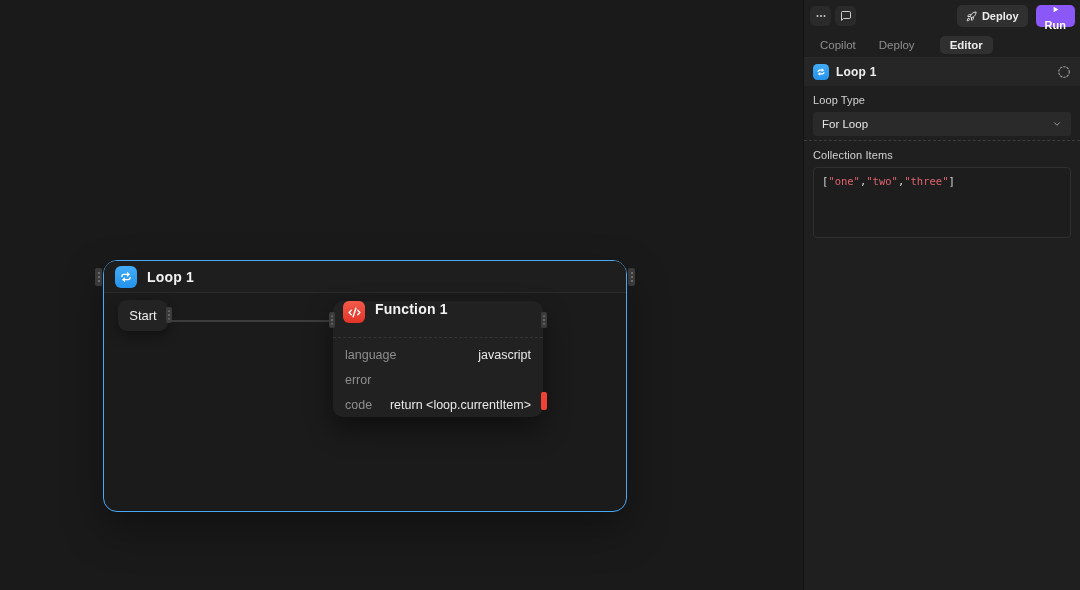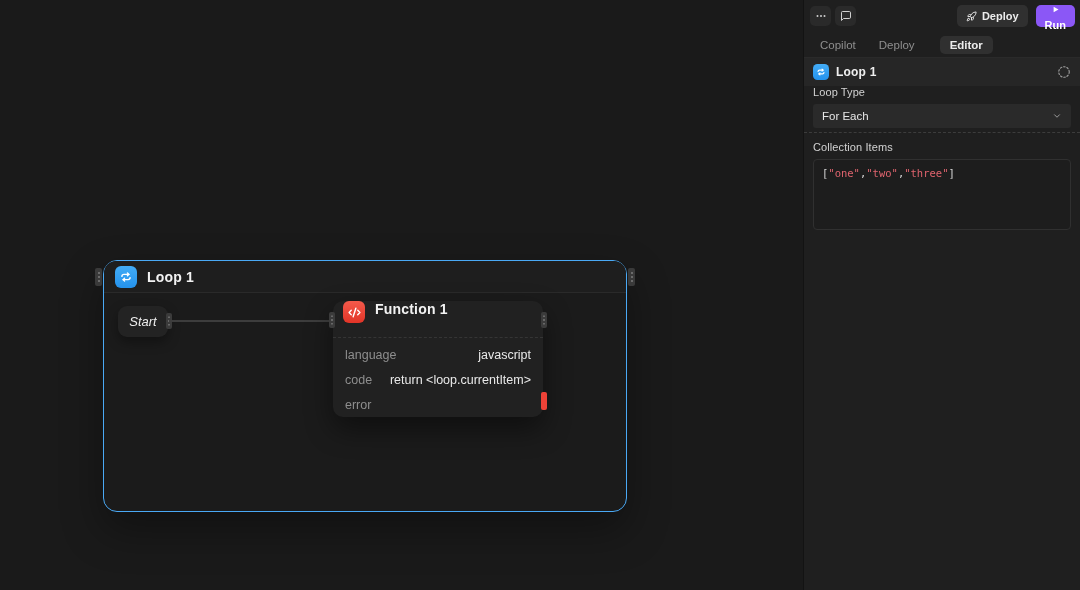--- a/index.html
+++ b/index.html
@@ -26,23 +26,23 @@
   .red-icon  { background:linear-gradient(180deg,#f45a4b,#e23427); }
   .node-icon svg { display:block; }
 
   .side-port { position:absolute; width:7px; height:18px; background:#3a3a3a; border-radius:2px; }
   .side-port::after { content:""; position:absolute; left:50%; top:50%; transform:translate(-50%,-50%);
     width:2px; height:10px;
     background:repeating-linear-gradient(to bottom,#6b6b6b 0 2px,transparent 2px 4px); }
   .loop-port-left  { left:-9px;  top:7px; }
   .loop-port-right { right:-9px; top:7px; }
 
-  .start-node { position:absolute; left:14px; top:45px; width:50px; height:31px;
+  .start-node { position:absolute; left:14px; top:39px; width:50px; height:31px;
     background:#232323; border-radius:9px; display:flex; align-items:center; justify-content:center;
-    box-shadow:0 5px 12px rgba(0,0,0,.35);font-style:italic; }
+    box-shadow:0 5px 12px rgba(0,0,0,.35); }
   .start-node span { font-size:13px; font-weight:500; color:#ededed; }
   .mini-port { position:absolute; width:6px; height:16px; background:#3b3b3b; border-radius:2px; }
   .mini-port::after { content:""; position:absolute; left:50%; top:50%; transform:translate(-50%,-50%);
     width:2px; height:9px;
     background:repeating-linear-gradient(to bottom,#686868 0 2px,transparent 2px 4px); }
   .start-out { right:-4px; top:7px; }
 
   .edge { position:absolute; left:65px; top:59px; width:166px; height:2px; background:#3d3d3d; }
 
   .function-node { position:absolute; left:229px; top:40px; width:210px; height:116px;
@@ -77,21 +77,21 @@
     border-bottom:1px solid #2a2a2a; }
   .tab { padding:3px 10px; border-radius:5px; font-size:11.5px; color:#8f8f8f; }
   .tab.active { background:#303030; color:#ececec; font-weight:600;margin-left:12px; }
 
   .node-header-row { height:28px; background:#262626; display:flex; align-items:center;
     gap:7px; padding:0 9px; }
   .nh-title { font-size:12px; font-weight:700; color:#efefef; letter-spacing:.2px; }
   .spinner { display:inline-flex; width:14px; height:14px; }
 
   .panel-content { padding:0 9px; }
-  .field-label { margin-top:0; font-size:11px; color:#d2d2d2; font-weight:500; letter-spacing:.1px; }
+  .field-label { margin-top:8px; font-size:11px; color:#d2d2d2; font-weight:500; letter-spacing:.1px; }
   .select { margin-top:6px; height:24px; background:#2a2a2a; border-radius:3px;
     display:flex; align-items:center; justify-content:space-between; padding:0 9px; }
   .select .sel-value { font-size:11.5px; color:#e6e6e6; }
   .dashed-sep { margin:4px -9px 0 -9px; border-top:1px dashed #3c3c3c; height:0; }
   .field-label.second { margin-top:8px; }
   .code-box { margin-top:6px; height:71px; background:#1d1d1d; border:1px solid #303030;
     border-radius:4px; padding:6px 8px; font-family:"DejaVu Sans Mono",monospace;
     font-size:10.5px; line-height:14px; white-space:pre; }
   .tok.p { color:#d6d6d6; }
   .tok.s { color:#e0646e; }
@@ -140,26 +140,26 @@
           </span>
           <span class="fn-title">Function 1</span>
         </div>
 
         <div class="fn-rows">
           <div class="fn-row">
             <span class="fn-label">language</span>
             <span class="fn-value">javascript</span>
           </div>
           <div class="fn-row">
+            <span class="fn-label">error</span>
+            <span class="fn-value"></span>
+          </div>
+          <div class="fn-row">
             <span class="fn-label">code</span>
             <span class="fn-value">return &lt;loop.currentItem&gt;</span>
-          </div>
-          <div class="fn-row">
-            <span class="fn-label">error</span>
-            <span class="fn-value"></span>
           </div>
         </div>
 
         <div class="error-port"></div>
       </div>
     </div>
   </div>
 
   <div class="v-divider"></div>
 
@@ -221,21 +221,21 @@
         <svg width="14" height="14" viewBox="0 0 24 24" fill="none" stroke="#9a9a9a" stroke-width="2" stroke-linecap="round" stroke-dasharray="2.6 3.2">
           <circle cx="12" cy="12" r="9"></circle>
         </svg>
       </span>
     </div>
 
     <div class="panel-content">
       <div class="field-label">Loop Type</div>
 
       <div class="select">
-        <span class="sel-value">For Each</span>
+        <span class="sel-value">For Loop</span>
         <span style="display:inline-flex">
           <svg width="10" height="10" viewBox="0 0 24 24" fill="none" stroke="#9a9a9a" stroke-width="2.4" stroke-linecap="round" stroke-linejoin="round">
             <path d="m6 9 6 6 6-6"></path>
           </svg>
         </span>
       </div>
 
       <div class="dashed-sep"></div>
 
       <div class="field-label second">Collection Items</div>

